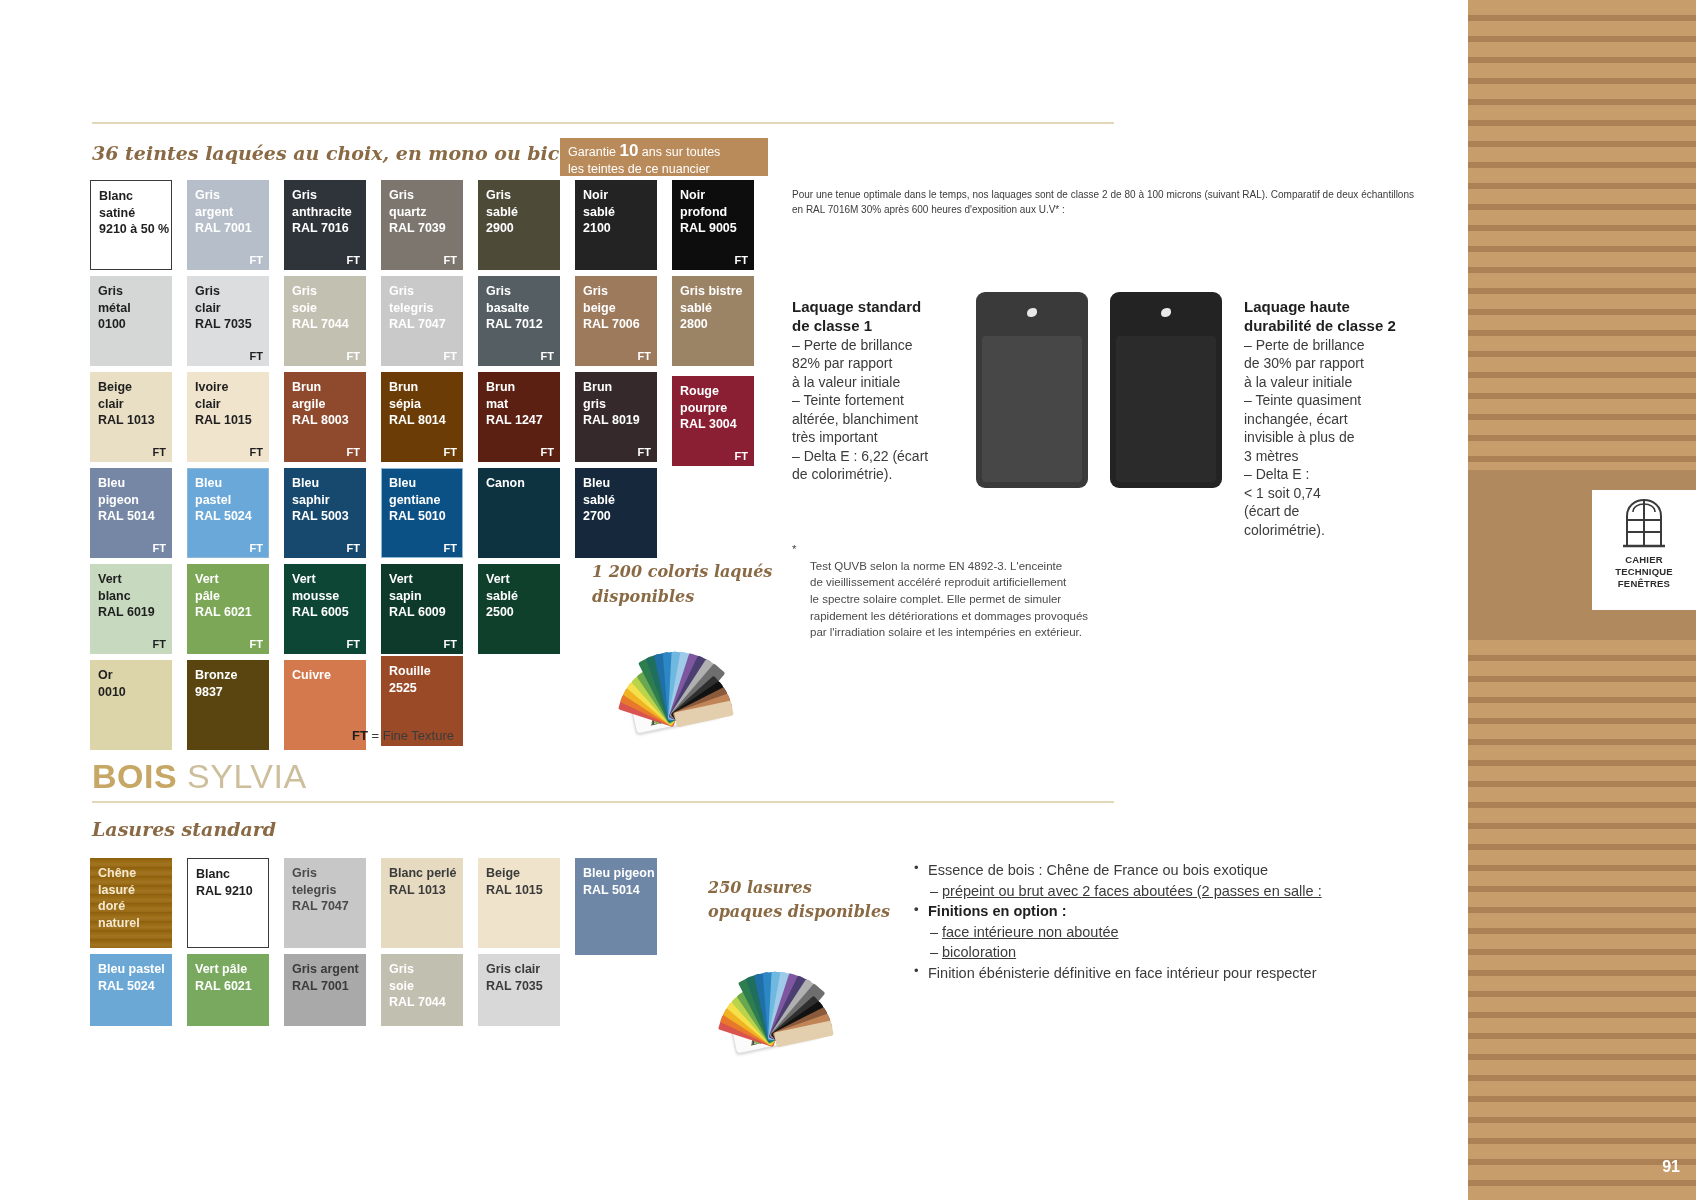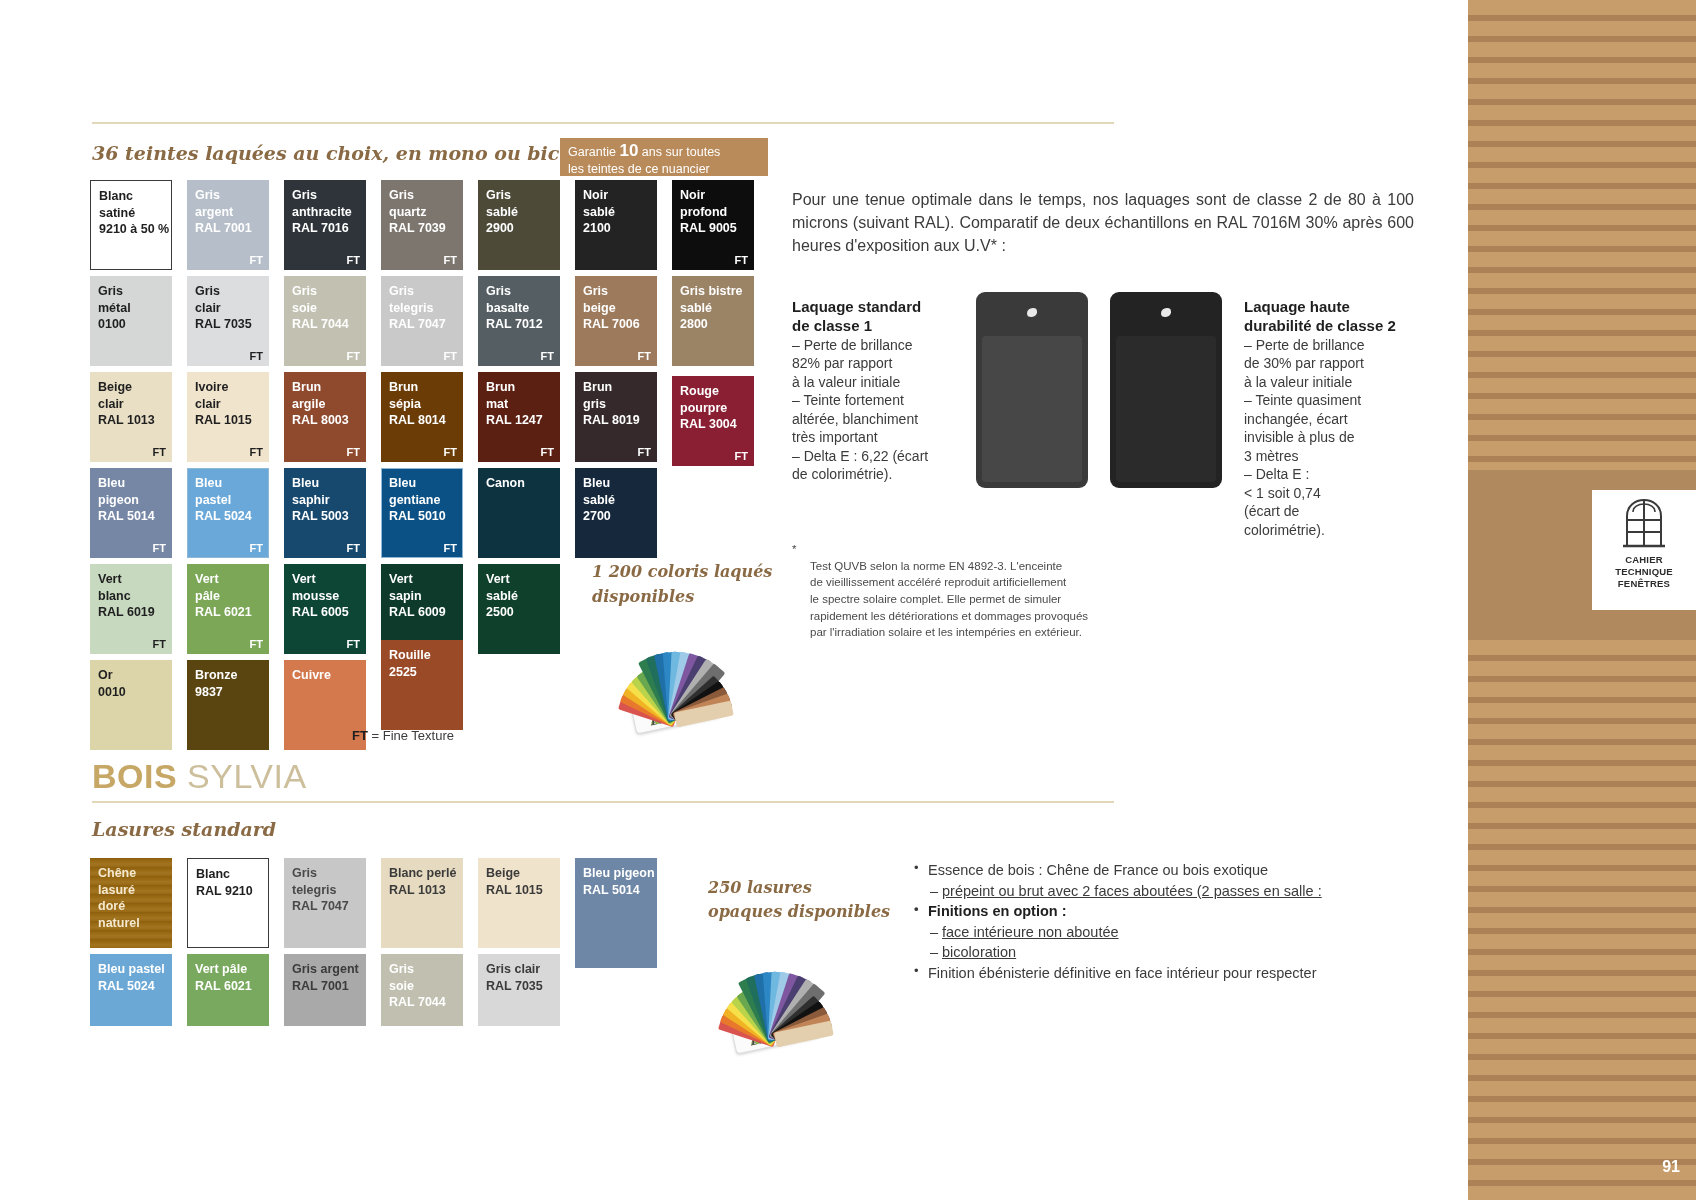--- a/index.html
+++ b/index.html
@@ -110,21 +110,21 @@
     right: 6px; bottom: 4px;
     font-size: 11px;
     font-weight: bold;
   }
   .sw.outline { border: 1px solid #3a3a3a; }
   .sw.outline-blue { outline: 1px solid #8fb7d6; outline-offset: -1px; }
 
   
   .body-copy {
     position: absolute;
-    font-size: 16px;
+    font-size: 10px;
     line-height: 1.45;
     color: #3b3b3b;
     text-align: justify;
   }
   .blk-title {
     position: absolute;
     font-size: 15px;
     font-weight: bold;
     color: #1f1f1f;
     line-height: 1.25;
@@ -413,21 +413,21 @@
         <div class="lbl" style="color: rgb(31, 31, 31);">Or
 0010</div>
       </div>
       <div class="sw" style="left: 97px; top: 480px; width: 82px; height: 90px; background: rgb(90, 68, 16);">
         <div class="lbl" style="color: rgb(255, 255, 255);">Bronze
 9837</div>
       </div>
       <div class="sw" style="left: 194px; top: 480px; width: 82px; height: 90px; background: rgb(212, 120, 78);">
         <div class="lbl" style="color: rgb(255, 255, 255);">Cuivre</div>
       </div>
-      <div class="sw" style="left: 291px; top: 460px; width: 82px; height: 90px; background: rgb(155, 74, 40);">
+      <div class="sw" style="left: 291px; top: 476px; width: 82px; height: 90px; background: rgb(155, 74, 40);">
         <div class="lbl" style="color: rgb(255, 255, 255);">Rouille
 2525</div>
       </div>
     </div>
 
   <div class="ftlegend" style="left:352px; top:728px;">
     <b>FT</b><span> = Fine Texture</span>
   </div>
 
   <div class="script" style="left:592px; top:562px; font-size:16px;">1 200 coloris laqués</div>
@@ -533,21 +533,21 @@
 RAL 7047</div>
       </div>
       <div class="sw" style="left: 291px; top: 0px; width: 82px; height: 90px; background: rgb(230, 219, 192);">
         <div class="lbl" style="color: rgb(59, 59, 59);">Blanc perlé
 RAL 1013</div>
       </div>
       <div class="sw" style="left: 388px; top: 0px; width: 82px; height: 90px; background: rgb(240, 227, 203);">
         <div class="lbl" style="color: rgb(59, 59, 59);">Beige
 RAL 1015</div>
       </div>
-      <div class="sw" style="left: 485px; top: 0px; width: 82px; height: 110px; background: rgb(110, 135, 166);">
+      <div class="sw" style="left: 485px; top: 0px; width: 82px; height: 97px; background: rgb(110, 135, 166);">
         <div class="lbl" style="color: rgb(255, 255, 255);">Bleu pigeon
 RAL 5014</div>
       </div>
       <div class="sw" style="left: 0px; top: 96px; width: 82px; height: 72px; background: rgb(107, 168, 214);">
         <div class="lbl" style="color: rgb(255, 255, 255);">Bleu pastel
 RAL 5024</div>
       </div>
       <div class="sw" style="left: 97px; top: 96px; width: 82px; height: 72px; background: rgb(121, 169, 94);">
         <div class="lbl" style="color: rgb(255, 255, 255);">Vert pâle
 RAL 6021</div>

